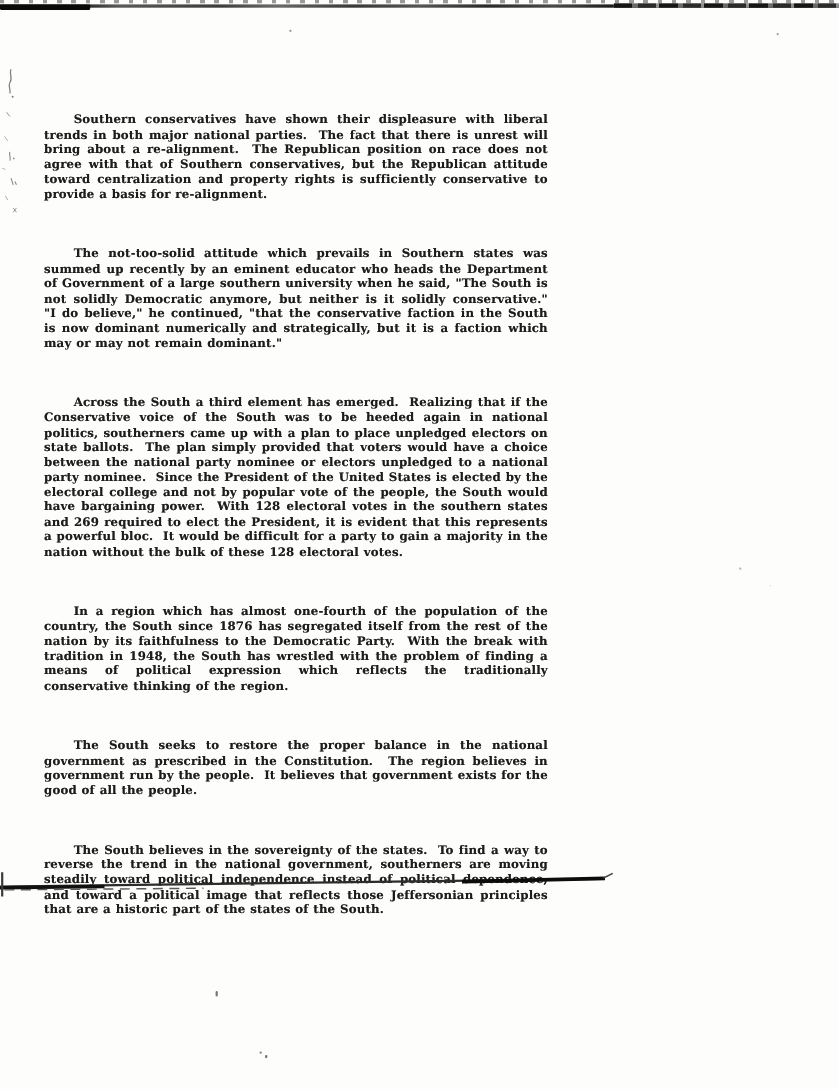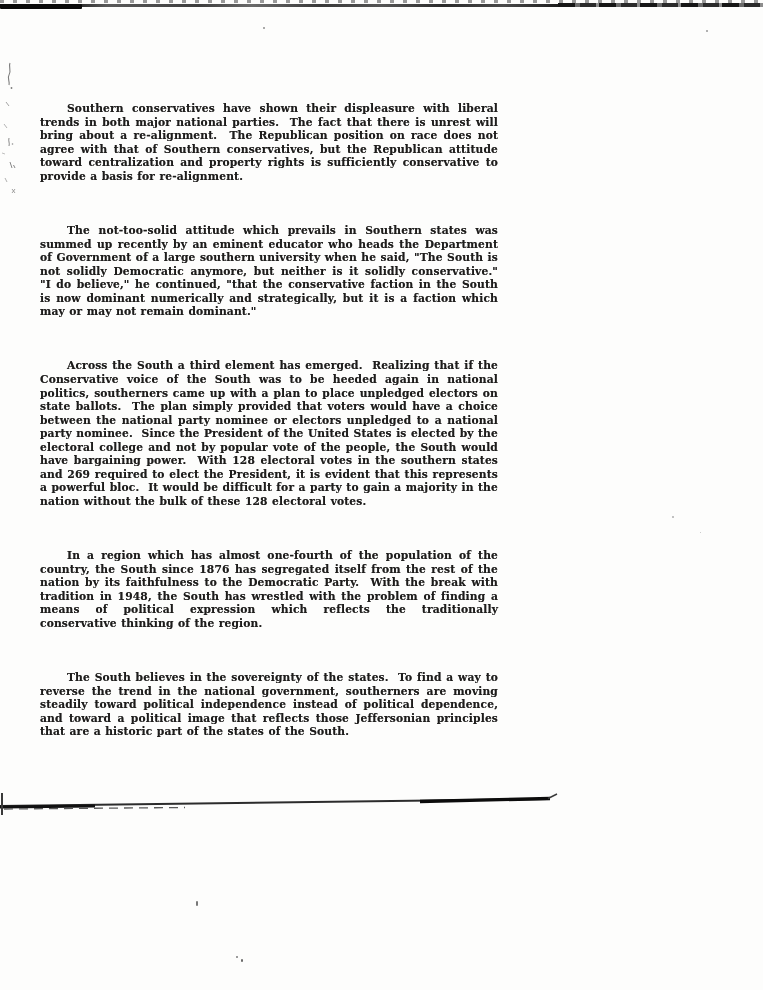--- a/index.html
+++ b/index.html
@@ -84,20 +84,21 @@
     <path d="M10,104 L12,110 M13.5,107 L15,110" stroke="#888" stroke-width="1" fill="none"></path>
     <path d="M5,120 L7,124" stroke="#a8a8a8" stroke-width="0.9" fill="none"></path>
     <path d="M12,131 L15,135 M15,131 L12,135" stroke="#8a8a8a" stroke-width="0.8" fill="none"></path>
   </svg>
 
   <div class="text-block" style="color: rgb(30, 29, 28);">
     <p>Southern conservatives have shown their displeasure with liberal trends in both major national parties.  The fact that there is unrest will bring about a re-alignment.  The Republican position on race does not agree with that of Southern conservatives, but the Republican attitude toward centralization and property rights is sufficiently conservative to provide a basis for re-alignment.</p>
     <p>The not-too-solid attitude which prevails in Southern states was summed up recently by an eminent educator who heads the Department of Government of a large southern university when he said, "The South is not solidly Democratic anymore, but neither is it solidly conservative."  "I do believe," he continued, "that the conservative faction in the South is now dominant numerically and strategically, but it is a faction which may or may not remain dominant."</p>
     <p>Across the South a third element has emerged.  Realizing that if the Conservative voice of the South was to be heeded again in national politics, southerners came up with a plan to place unpledged electors on state ballots.  The plan simply provided that voters would have a choice between the national party nominee or electors unpledged to a national party nominee.  Since the President of the United States is elected by the electoral college and not by popular vote of the people, the South would have bargaining power.  With 128 electoral votes in the southern states and 269 required to elect the President, it is evident that this represents a powerful bloc.  It would be difficult for a party to gain a majority in the nation without the bulk of these 128 electoral votes.</p>
     <p>In a region which has almost one-fourth of the population of the country, the South since 1876 has segregated itself from the rest of the nation by its faithfulness to the Democratic Party.  With the break with tradition in 1948, the South has wrestled with the problem of finding a means of political expression which reflects the traditionally conservative thinking of the region.</p>
+    <p>The South seeks to restore the proper balance in the national government as prescribed in the Constitution.  The region believes in government run by the people.  It believes that government exists for the good of all the people.</p>
     <p>The South believes in the sovereignty of the states.  To find a way to reverse the trend in the national government, southerners are moving steadily toward political independence instead of political dependence, and toward a political image that reflects those Jeffersonian principles that are a historic part of the states of the South.</p>
   </div>
 
   <svg class="bottom-edge" width="763" height="45" viewBox="0 0 763 45">
     <path d="M0,21 L548,14" stroke="#2c2c2c" stroke-width="2" fill="none"></path>
     <path d="M0,22 L95,21" stroke="#111" stroke-width="3.2" fill="none"></path>
     <path d="M420,16.5 L550,13.5" stroke="#0c0c0c" stroke-width="3.4" fill="none"></path>
     <path d="M548,13.5 L557,9" stroke="#3a3a3a" stroke-width="1.4" fill="none"></path>
     <path d="M2,8 L2,30" stroke="#3a3a3a" stroke-width="2" fill="none"></path>
     <path d="M4,24 L185,22.5" stroke="#5a5a5a" stroke-width="1.3" fill="none" stroke-dasharray="9 6"></path>

